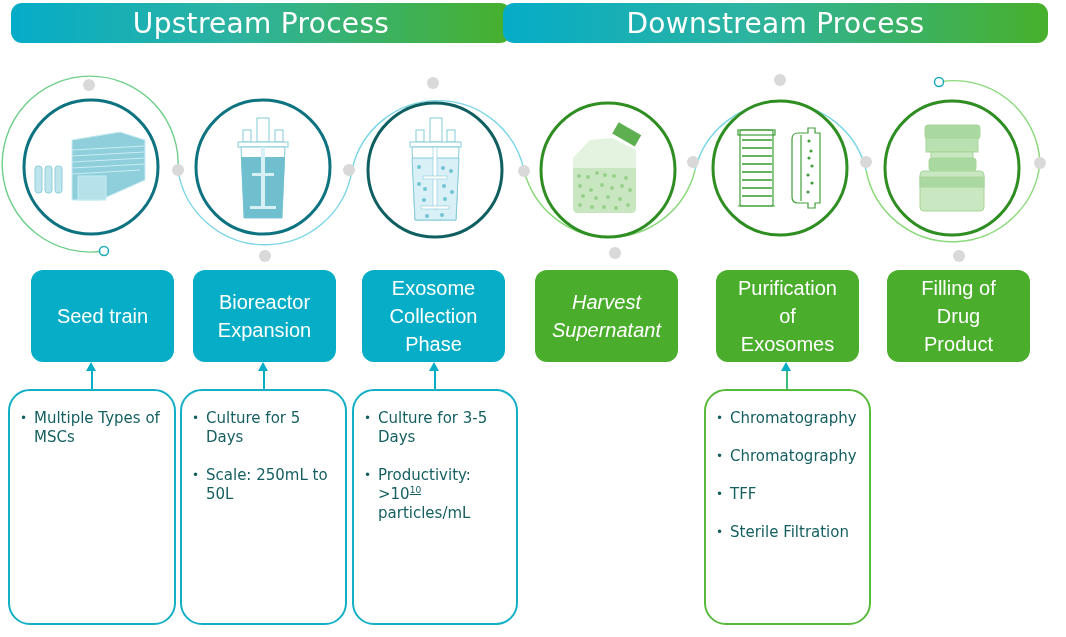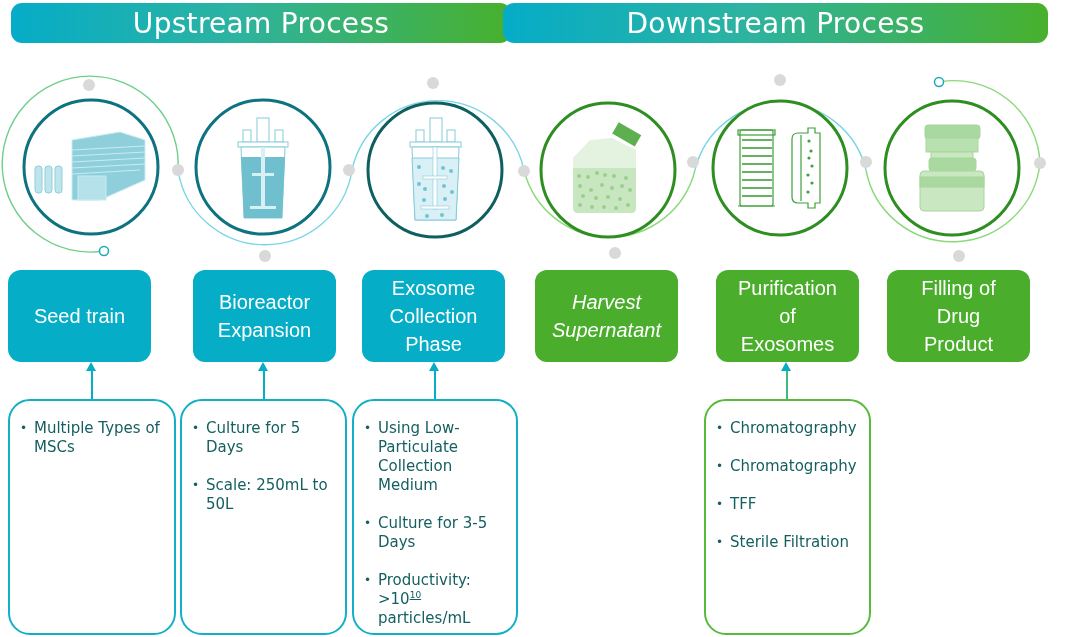--- a/index.html
+++ b/index.html
@@ -21,21 +21,21 @@
   .stage.up { background: #05aec6; }
   .stage.down { background: #4aae2c; }
 
   .connector { position: absolute; width: 1.5px; top: 370px; height: 30px; }
   .connector.up { background: #05aec6; }
   .connector.down { background: #3fba7f; }
   .arrowhead { position: absolute; top: 362px; width: 0; height: 0;
                border-left: 5px solid transparent; border-right: 5px solid transparent;
                border-bottom: 9px solid #05aec6; }
 
-  .detail { position: absolute; top: 399px; border-radius: 22px; background: #fff;
+  .detail { position: absolute; top: 389px; border-radius: 22px; background: #fff;
             box-sizing: border-box; padding: 18px 8px 0 10px; }
   .detail.up { border: 2px solid #12afc6; }
   .detail.down { border: 2px solid #58ba3b; }
   .detail ul { list-style: none; margin: 0; padding: 0; }
   .detail li { position: relative; padding-left: 14px; color: #155f61;
                font-family: "DejaVu Sans", sans-serif; font-size: 15px; line-height: 19px;
                margin-bottom: 19px; }
   .detail li::before { content: "•"; position: absolute; left: 0; top: 0; font-size: 12px; }
   sup { font-size: 9px; vertical-align: 6px; line-height: 0; text-decoration: underline; }
 </style>
@@ -202,21 +202,21 @@
   <g stroke="#a8d69b" stroke-width="1">
     <rect x="925" y="125" width="55" height="14" rx="3" fill="#a9d8a0"></rect>
     <rect x="926" y="138" width="52" height="14" fill="#b9e0b0"></rect>
     <rect x="931" y="152" width="42" height="8" fill="#c9e7c1"></rect>
     <rect x="929" y="158" width="47" height="13" rx="3" fill="#a9d8a0"></rect>
     <rect x="920" y="171" width="64" height="40" rx="4" fill="#c9e7c1"></rect>
     <rect x="920" y="177" width="64" height="10" fill="#a9d8a0"></rect>
   </g>
 </svg>
 
-<div class="stage up" style="left:8px;border-radius:13px;">Seed train</div>
+<div class="stage up" style="left:31px;">Seed train</div>
 <div class="stage up" style="left:193px;">Bioreactor
 Expansion</div>
 <div class="stage up" style="left:362px;">Exosome
 Collection
 Phase</div>
 <div class="stage down" style="left:535px;font-style:italic;">Harvest
 Supernatant</div>
 <div class="stage down" style="left:716px;">Purification
 of
 Exosomes</div>
@@ -241,21 +241,20 @@
 
 <div class="detail up" style="left:180px; width:167px; height:236px;">
   <ul>
     <li>Culture for 5 Days</li>
     <li>Scale: 250mL to 50L</li>
   </ul>
 </div>
 
 <div class="detail up" style="left:352px; width:166px; height:236px;">
   <ul>
-    <li>Using Low-Particulate Collection Medium</li>
     <li>Culture for 3-5 Days</li>
     <li>
       <span>Productivity:</span><br>
       <span>&gt;10</span><sup>10</sup><br>
       <span>particles/mL</span>
     </li>
   </ul>
 </div>
 
 <div class="detail down" style="left:704px; width:167px; height:236px;">

